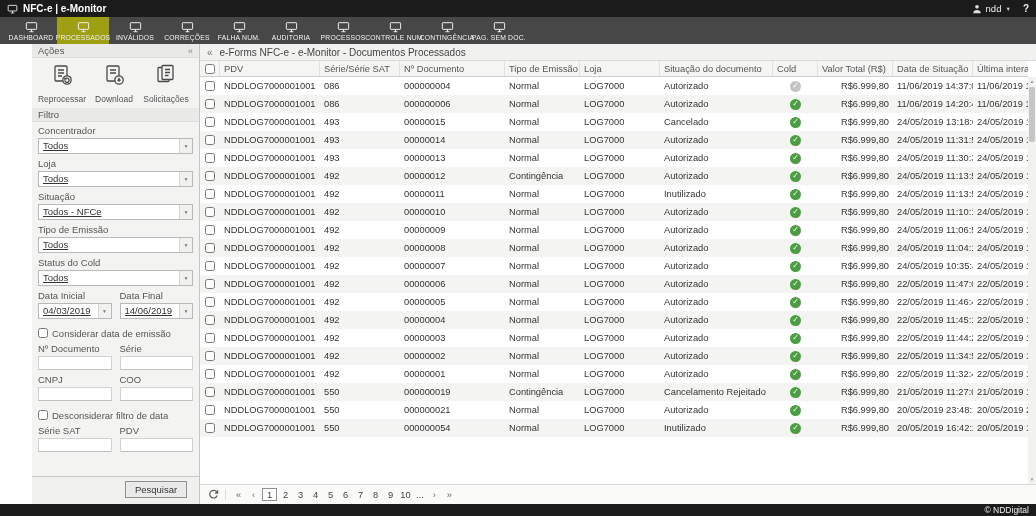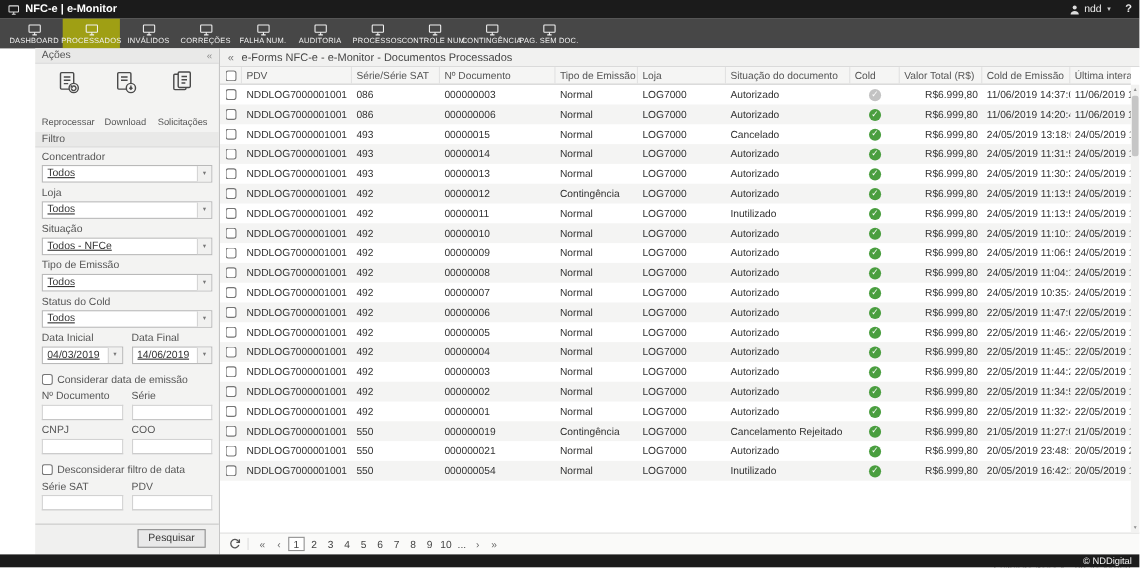--- a/index.html
+++ b/index.html
@@ -25,21 +25,21 @@
   .tb-icon svg{width:13px;height:12px;}
   .tb-label{font-size:6.8px;letter-spacing:.2px;white-space:nowrap;}
 
   .body{flex:1;display:flex;min-height:0;}
 
   
   .sidebar{width:168px;background:#f3f3f2;border-right:1px solid #c6c6c6;display:flex;flex-direction:column;overflow:hidden;font-size:9.5px;color:#555;flex:0 0 auto;margin-left:32px;}
   .panel-header{height:14px;background:#e9e9e8;border-bottom:1px solid #dcdcdc;display:flex;align-items:center;padding:0 6px;color:#555;flex:0 0 auto;}
   .panel-header .collapse{margin-left:auto;color:#888;font-size:9px;cursor:pointer;}
   .actions{display:flex;flex-wrap:wrap;padding:4px 4px 1px;row-gap:3px;}
-  .action-btn{width:52px;display:flex;flex-direction:column;align-items:center;gap:18px;color:#555;font-size:8.5px;text-align:center;line-height:1.15;cursor:pointer;padding:2px 0;}
+  .action-btn{width:52px;display:flex;flex-direction:column;align-items:center;gap:6px;color:#555;font-size:8.5px;text-align:center;line-height:1.15;cursor:pointer;padding:2px 0;}
   .action-btn svg{width:22px;height:22px;color:#4a4a4a;}
   .filter-group{padding:3px 6px 1px;}
   .filter-label{color:#555;margin-bottom:2px;white-space:nowrap;}
   .select{height:16px;background:#fff;border:1px solid #b9b9b9;display:flex;align-items:center;position:relative;padding:0 16px 0 4px;color:#333;cursor:pointer;}
   .select .arrow{position:absolute;right:0;top:0;width:13px;height:100%;border-left:1px solid #d5d5d5;background:#f1f1f0;display:flex;align-items:center;justify-content:center;font-size:5px;color:#777;}
   .select-value{white-space:nowrap;overflow:hidden;text-decoration:underline;}
   .two-col{display:flex;gap:8px;padding:3px 6px 1px;}
   .col{flex:1;min-width:0;}
   .col .filter-label{margin-bottom:2px;}
   .checkbox-row{display:flex;align-items:center;gap:4px;padding:8px 6px 1px;color:#555;}
@@ -370,31 +370,31 @@
               <input type="checkbox" style="">
             </div>
             <div class="th c1">PDV</div>
             <div class="th c2">Série/Série SAT</div>
             <div class="th c3">Nº Documento</div>
             <div class="th c4">Tipo de Emissão</div>
             <div class="th c5">Loja</div>
             <div class="th c6">Situação do documento</div>
             <div class="th c7">Cold</div>
             <div class="th c8">Valor Total (R$)</div>
-            <div class="th c9">Cold de Emissão</div>
+            <div class="th c9">Data de Situação</div>
             <div class="th c10">Última interação</div>
           </div>
         <div class="tbody" id="tbody">
             <div class="tr">
               <div class="td c0">
                 <input type="checkbox" style="">
               </div>
               <div class="td c1">NDDLOG7000001001</div>
               <div class="td c2">086</div>
-              <div class="td c3">000000003</div>
+              <div class="td c3">000000004</div>
               <div class="td c4">Normal</div>
               <div class="td c5">LOG7000</div>
               <div class="td c6">Autorizado</div>
               <div class="td c7">
                 <span class="cold gray">✓</span>
               </div>
               <div class="td c8">R$6.999,80</div>
               <div class="td c9">11/06/2019 14:37:02</div>
               <div class="td c10">11/06/2019 14:37:30</div>
             </div>

